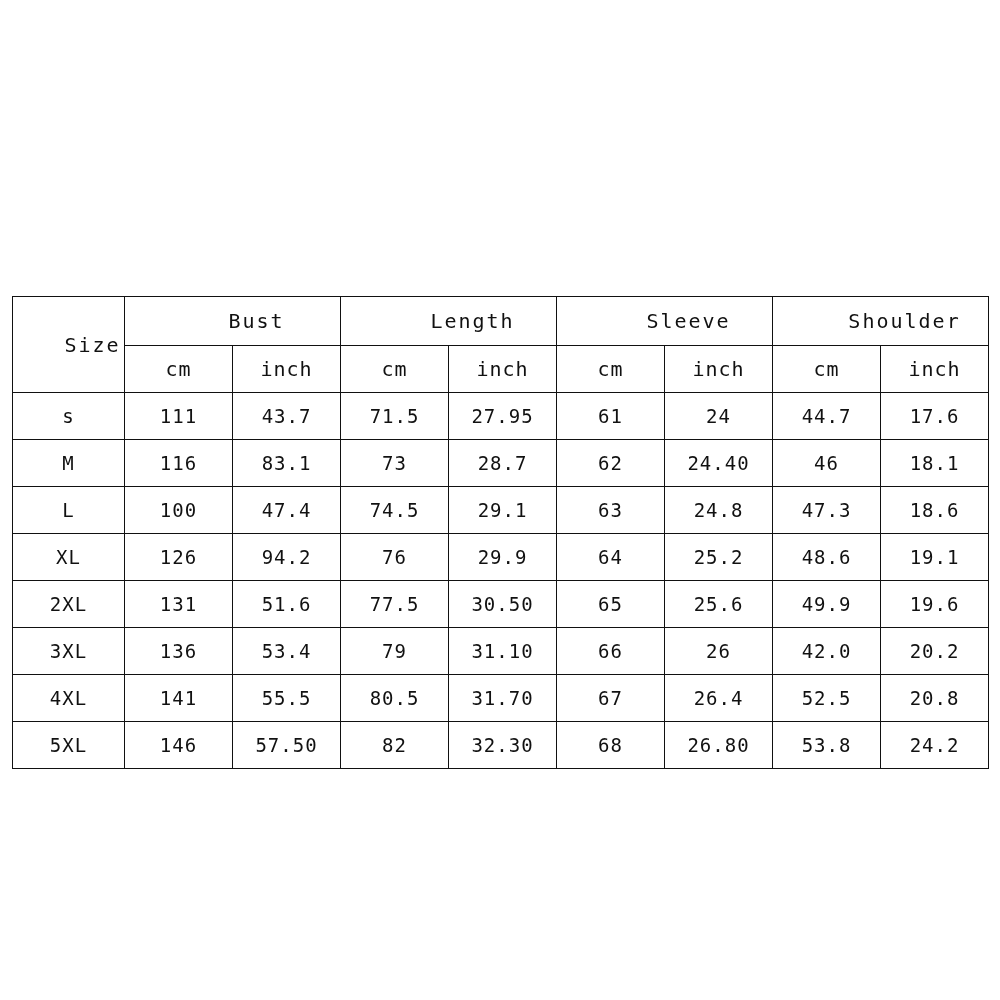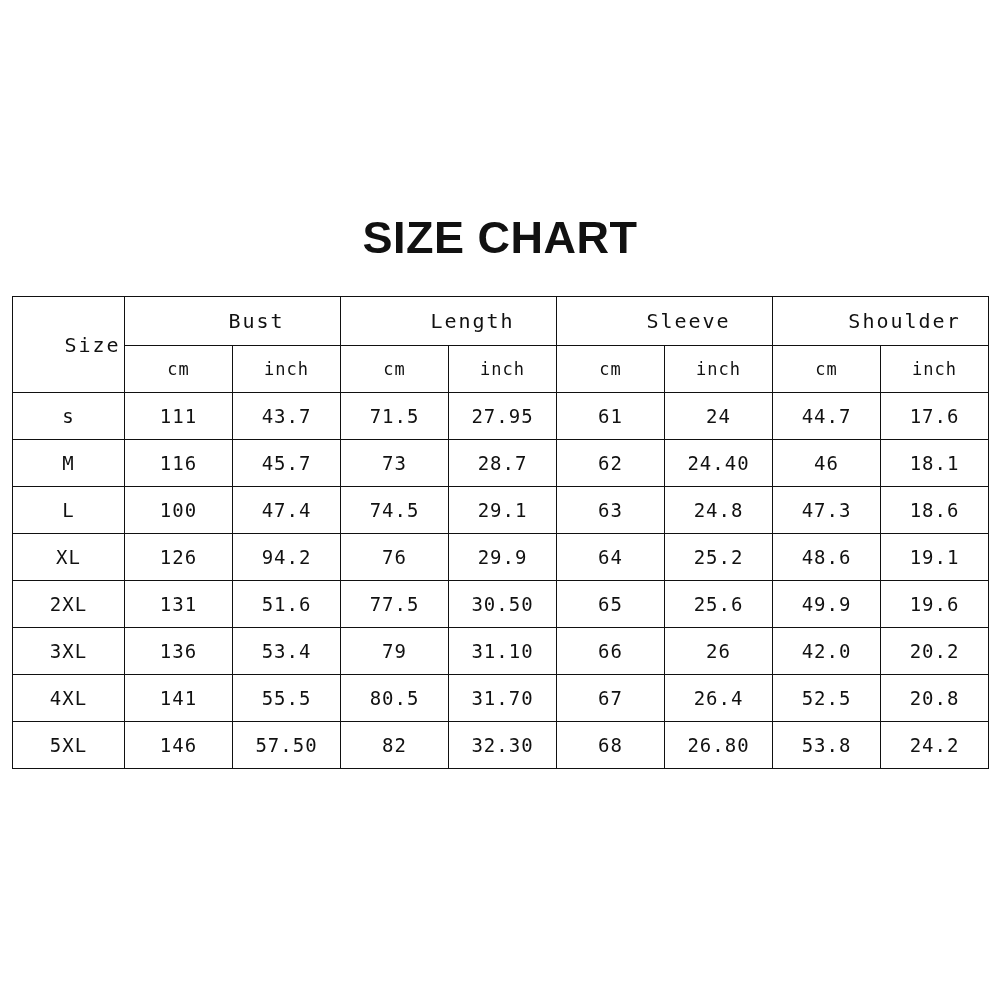--- a/index.html
+++ b/index.html
@@ -54,21 +54,21 @@
     padding: 0;
   }
   table.size-chart tr.head-top th {
     height: 48px;
     font-size: 20px;
     letter-spacing: 2px;
     padding-left: 48px;
   }
   table.size-chart tr.head-sub th {
     height: 46px;
-    font-size: 17px;
+    font-size: 20px;
     letter-spacing: 1px;
   }
   table.size-chart tbody tr td {
     height: 46px;
     font-size: 19px;
     letter-spacing: 1px;
   }
   td.size-cell, th.size-header {
     font-size: 19px;
     letter-spacing: 1px;
@@ -79,21 +79,20 @@
     margin-top: 16px;
   }
   col.c-size { width: 112px; }
   col.c-val  { width: 108px; }
 </style>
 </head>
 <body>
 
 <div id="page">
 
-  <div id="title">SIZE CHART</div>
 
   <div id="table-wrap">
     <table class="size-chart">
       <colgroup>
         <col class="c-size">
         <col class="c-val">
           <col class="c-val">
         <col class="c-val">
           <col class="c-val">
         <col class="c-val">
@@ -128,21 +127,21 @@
           <td>71.5</td>
           <td>27.95</td>
           <td>61</td>
           <td>24</td>
           <td>44.7</td>
           <td>17.6</td>
         </tr>
         <tr>
           <td class="size-cell">M</td>
           <td>116</td>
-          <td>45.7</td>
+          <td>83.1</td>
           <td>73</td>
           <td>28.7</td>
           <td>62</td>
           <td>24.40</td>
           <td>46</td>
           <td>18.1</td>
         </tr>
         <tr>
           <td class="size-cell">L</td>
           <td>100</td>

